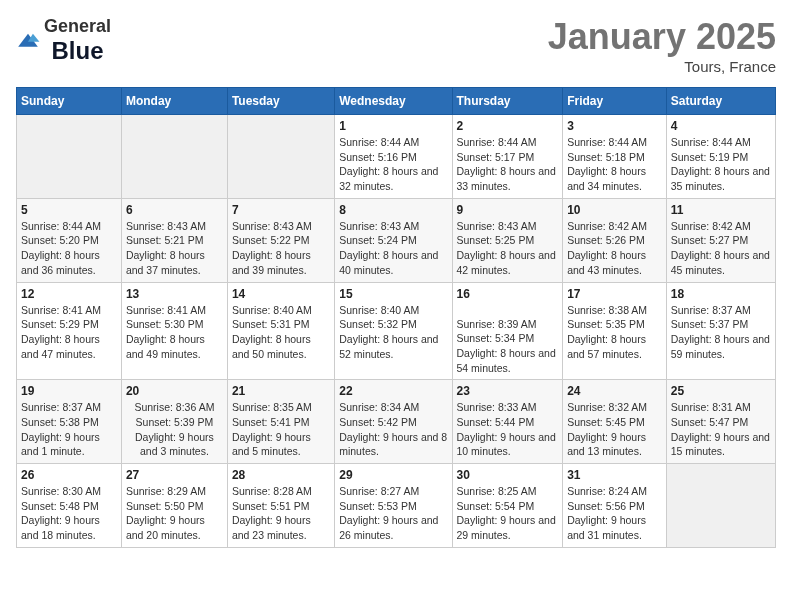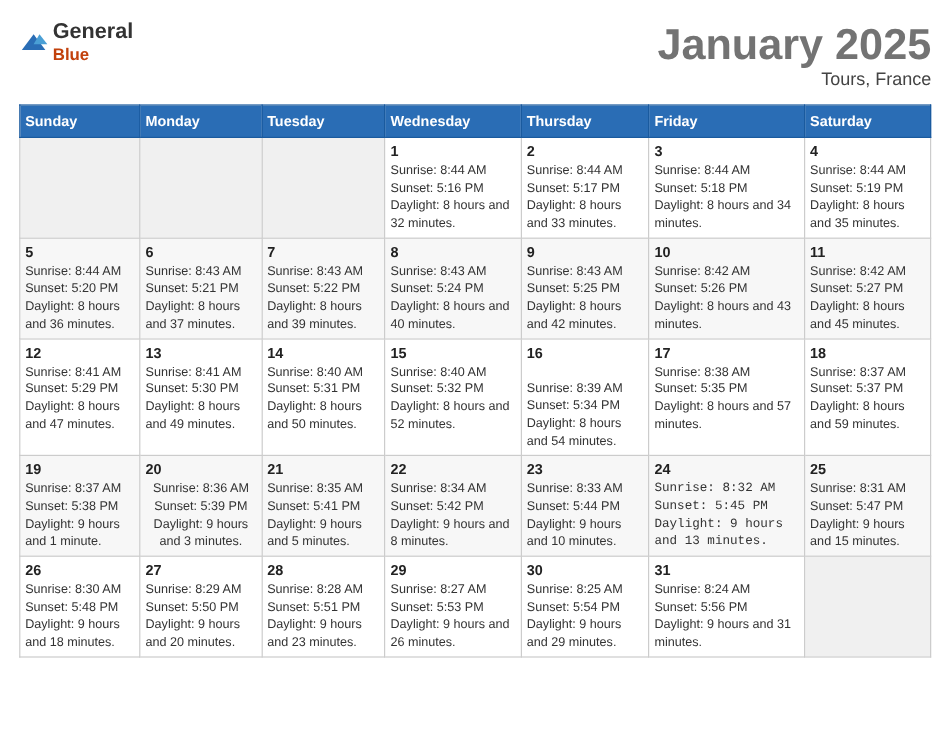--- a/index.html
+++ b/index.html
@@ -13,30 +13,31 @@
     .header-area {
       display: flex;
       justify-content: space-between;
       align-items: flex-start;
       margin-bottom: 12px;
     }
     .logo {
       display: flex;
       align-items: center;
       gap: 4px;
+      text-align: center;
     }
     .logo-text-general {
       font-size: 18px;
       font-weight: bold;
       color: #333;
     }
     .logo-text-blue {
-      font-size: 14px;
-      font-weight: bold;
-      color: #c2410c;
+      font-size: 24px;
+      font-weight: bold;
+      color: #0f172a;
     }
     .logo-icon {
       width: 24px;
       height: 18px;
     }
     .title-area {
       text-align: right;
     }
     .main-title {
       font-size: 36px;
@@ -266,21 +267,21 @@
 Daylight: 9 hours and 8 minutes.</div>
         </td>
         <td>
           <div class="day-number">23</div>
           <div class="day-info" style="white-space: pre-line;">Sunrise: 8:33 AM
 Sunset: 5:44 PM
 Daylight: 9 hours and 10 minutes.</div>
         </td>
         <td>
           <div class="day-number">24</div>
-          <div class="day-info" style="white-space: pre-line; font-family: Liberation Mono, monospace;">Sunrise: 8:32 AM
+          <div class="day-info" style="white-space: pre-line;">Sunrise: 8:32 AM
 Sunset: 5:45 PM
 Daylight: 9 hours and 13 minutes.</div>
         </td>
         <td>
           <div class="day-number">25</div>
           <div class="day-info" style="white-space: pre-line;">Sunrise: 8:31 AM
 Sunset: 5:47 PM
 Daylight: 9 hours and 15 minutes.</div>
         </td>
       </tr>

